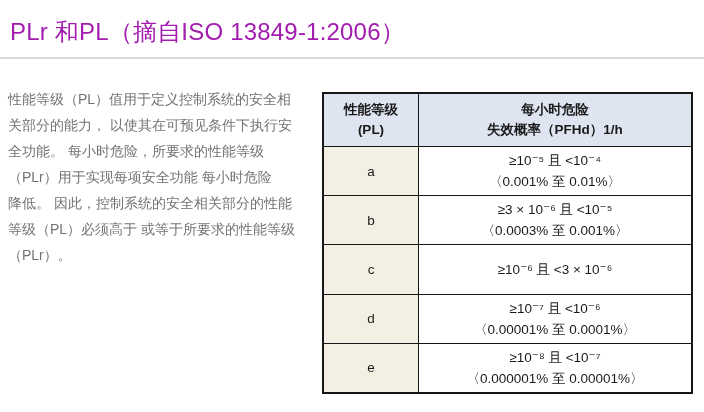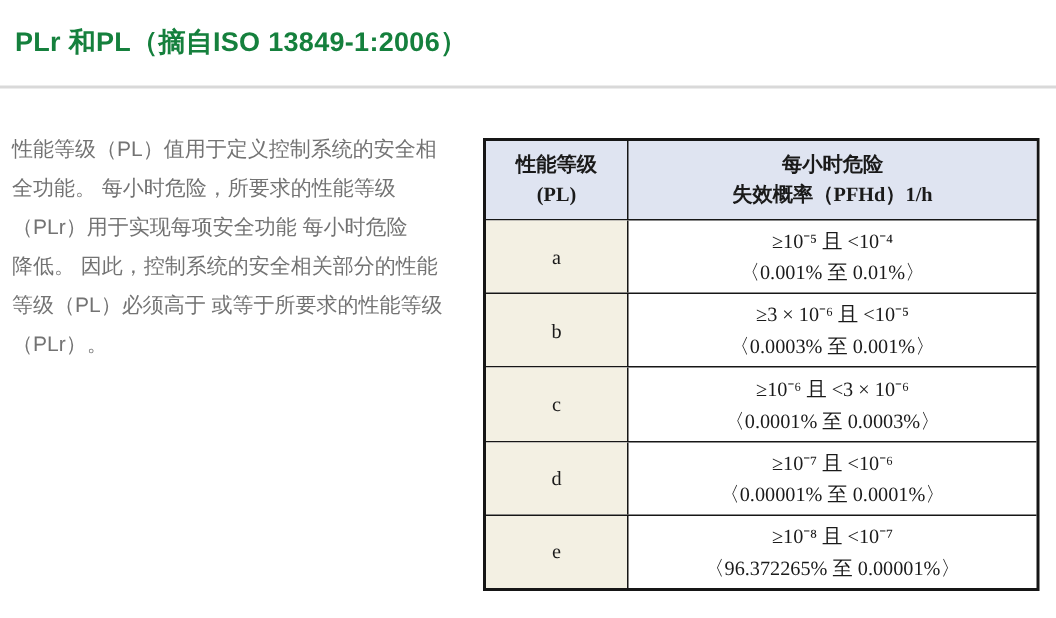--- a/index.html
+++ b/index.html
@@ -7,23 +7,23 @@
     width: 704px; height: 412px;
     background: #ffffff;
     overflow: hidden;
     font-family: "Liberation Sans", "DejaVu Sans", sans-serif;
     color: #1a1a1a;
     position: relative;
   }
   .page-title {
     position: absolute;
     left: 10px; top: 16px;
-    font-size: 18px;
-    font-weight: bold;
-    color: #15803d;
+    font-size: 24px;
+    font-weight: normal;
+    color: #a21caf;
     letter-spacing: 0.2px;
     white-space: nowrap;
   }
   .divider {
     position: absolute;
     left: 0; top: 57px;
     width: 704px; height: 2px;
     background: #d9d9d9;
   }
   .intro {
@@ -56,39 +56,39 @@
     background: #dfe4f1;
     font-weight: bold;
   }
   .cell {
     display: flex;
     flex-direction: column;
     justify-content: center;
     text-align: center;
     font-size: 13.5px;
     line-height: 21px;
-    font-family: Liberation Serif, serif;
   }
   .cell.pl-col {
     width: 95px;
     flex: none;
     border-right: 1px solid #161616;
   }
   .t-row.header .cell { line-height: 20px; }
   .t-row:not(.header) .cell.pl-col { background: #f3f0e3; }
   .cell.pfhd-col { flex: 1; }
 </style>
 </head>
 <body>
 
 <h1 class="page-title">PLr 和PL（摘自ISO 13849-1:2006）</h1>
 <div class="divider"></div>
 
 <div class="intro">
   <div class="line">性能等级（PL）值用于定义控制系统的安全相</div>
+  <div class="line">关部分的能力， 以使其在可预见条件下执行安</div>
   <div class="line">全功能。 每小时危险，所要求的性能等级</div>
   <div class="line">（PLr）用于实现每项安全功能 每小时危险</div>
   <div class="line">降低。 因此，控制系统的安全相关部分的性能</div>
   <div class="line">等级（PL）必须高于 或等于所要求的性能等级</div>
   <div class="line">（PLr）。</div>
 </div>
 
 <div class="pl-table">
   <div class="t-row header">
     <div class="cell pl-col">
@@ -114,32 +114,31 @@
     <div class="cell pfhd-col">
       <div>≥3 × 10⁻⁶ 且 &lt;10⁻⁵</div>
       <div>〈0.0003% 至 0.001%〉</div>
     </div>
   </div>
 
   <div class="t-row">
     <div class="cell pl-col">c</div>
     <div class="cell pfhd-col">
       <div>≥10⁻⁶ 且 &lt;3 × 10⁻⁶</div>
-      <div>〈0.0001% 至 0.0003%〉</div>
     </div>
   </div>
 
   <div class="t-row">
     <div class="cell pl-col">d</div>
     <div class="cell pfhd-col">
       <div>≥10⁻⁷ 且 &lt;10⁻⁶</div>
       <div>〈0.00001% 至 0.0001%〉</div>
     </div>
   </div>
 
   <div class="t-row">
     <div class="cell pl-col">e</div>
     <div class="cell pfhd-col">
       <div>≥10⁻⁸ 且 &lt;10⁻⁷</div>
-      <div>〈96.372265% 至 0.00001%〉</div>
+      <div>〈0.000001% 至 0.00001%〉</div>
     </div>
   </div>
 </div>
 
 </body></html>

